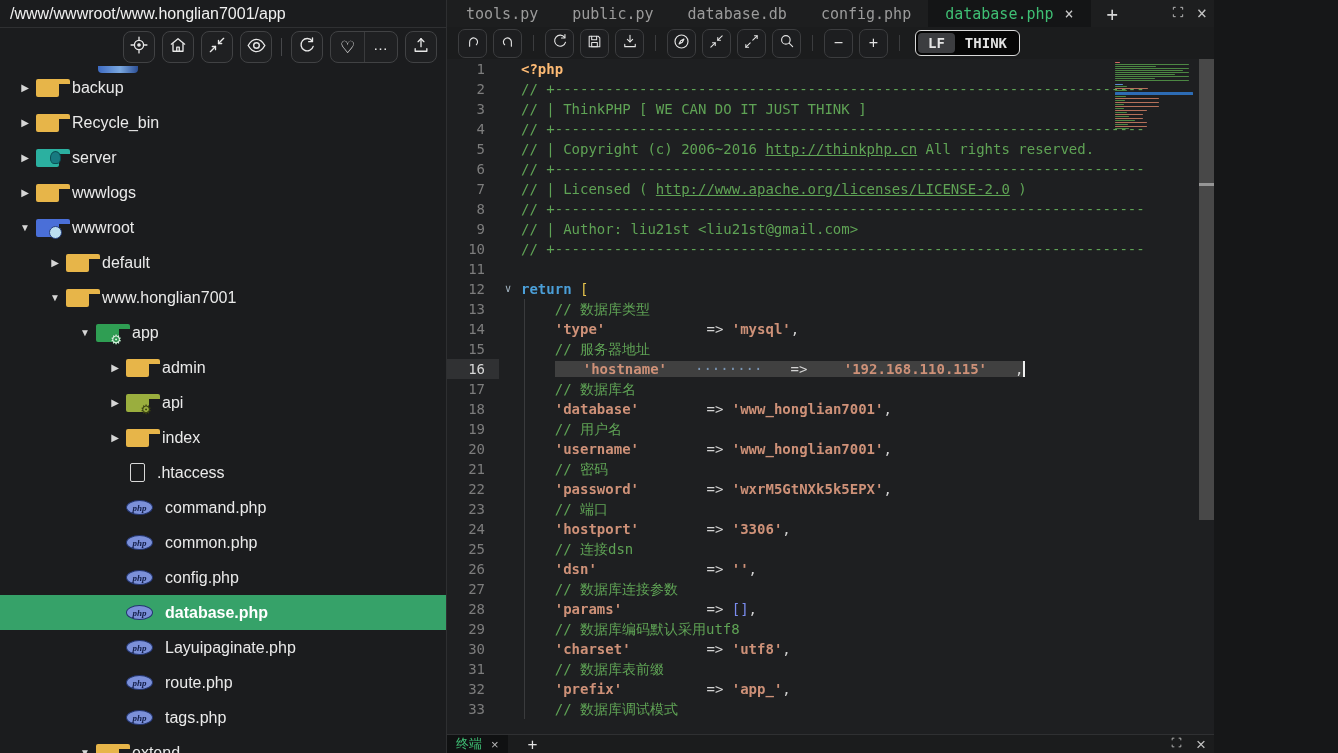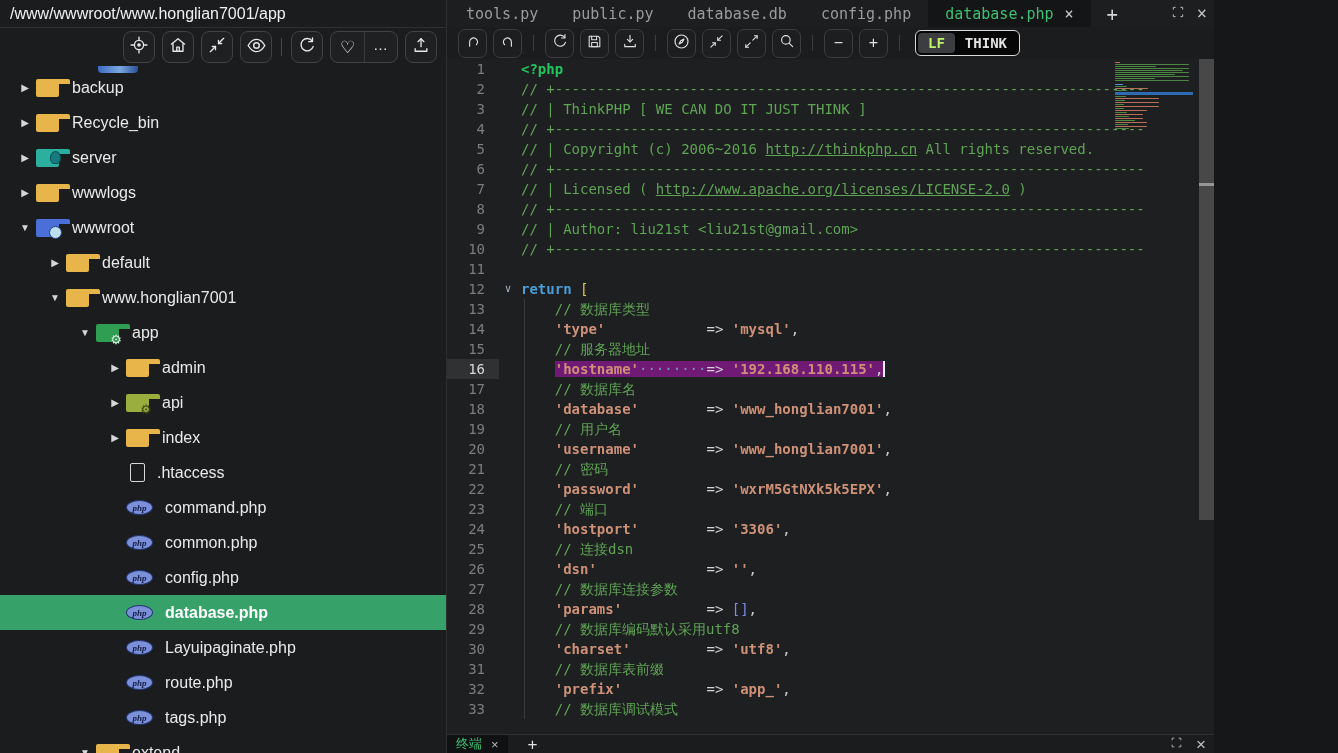--- a/index.html
+++ b/index.html
@@ -72,40 +72,40 @@
 
   .ed-toolbar { height:32px; display:flex; align-items:center; gap:6px; padding:0 11px; background:#1b1c1d; }
   .ebtn { width:29px; height:29px; border:1px solid #3c3d3f; background:#1d1e20; border-radius:7px;
           display:flex; align-items:center; justify-content:center; color:#e3e3e3; font-size:16px; cursor:pointer; }
   .ebtn svg { stroke:#e3e3e3; fill:none; stroke-width:1.5; stroke-linecap:round; stroke-linejoin:round; }
   .vsep { width:1px; height:16px; background:#3b3c3e; margin:0 5px; flex:0 0 auto; }
   .le-toggle { display:flex; align-items:center; background:#060606; border:1px solid #d9d9d9;
                border-radius:6px; padding:2px; margin-left:4px;
                font-family:"DejaVu Sans Mono",monospace; font-weight:bold; }
   .le-opt { padding:2px 10px; font-size:14px; color:#e2e2e2; border-radius:4px; cursor:pointer; }
-  .le-opt.on { background:#3c3d40; color:#bef264; }
+  .le-opt.on { background:#3c3d40; color:#e5e5e5; }
 
   .ed-body { flex:1; position:relative; overflow:hidden; background:#1e1f21; }
   .code { position:absolute; left:0; top:0; right:16px; font:14px/20px "DejaVu Sans Mono",monospace; }
   .line { height:20px; white-space:pre; display:flex; align-items:center; }
   .ln { display:inline-block; width:52px; padding-right:14px; text-align:right; color:#7d7d7d; flex:0 0 auto; }
   .line.cur .ln { background:#303133; color:#d8d8d8; }
   .fold { display:inline-block; width:18px; text-align:center; color:#9fb0bd; font-size:11px; flex:0 0 auto; }
   .txt { padding-left:4px; white-space:pre; }
-  .t-php { color:#22c55e; font-weight:bold; }
+  .t-php { color:#fdba74; font-weight:bold; }
   .t-cm  { color:#5fa355; }
   .t-cmu { color:#5fa355; text-decoration:underline; }
   .t-kw  { color:#4b9fd8; font-weight:bold; }
   .t-str { color:#ce9178;font-weight:bold; }
   .t-pun { color:#d4d4d4; }
   .t-br1 { color:#e6c44c; }
   .t-br2 { color:#7b8cf0; }
   .t-ws  { color:#7a96b5; }
   .t-pln { color:#d4d4d4; }
-  .t-sel { background:#701a75; }
+  .t-sel { background:#404040;padding-left:28px; }
   .t-caret { display:inline-block; width:2px; height:16px; background:#efefef; vertical-align:-3px; }
   .iguide { position:absolute; left:77px; top:240px; height:420px; width:1px; background:#3a3b3d; }
 
   .minimap { position:absolute; top:3px; right:21px; width:78px; }
   .mm-row { height:1px; margin-bottom:1px; border-radius:0.5px; }
   .mm-row.mm-sel { height:3px; background:#2d6cb5 !important; width:78px !important; }
   .scrollbar { position:absolute; right:0; top:0; width:15px; height:461px; background:#484848; cursor:pointer; }
   .scroll-mark { position:absolute; right:0; top:124px; width:15px; height:3px; background:#969696; }
 
   .termbar { height:19px; border-top:1px solid #2f3032; background:#1b1c1d; display:flex;

